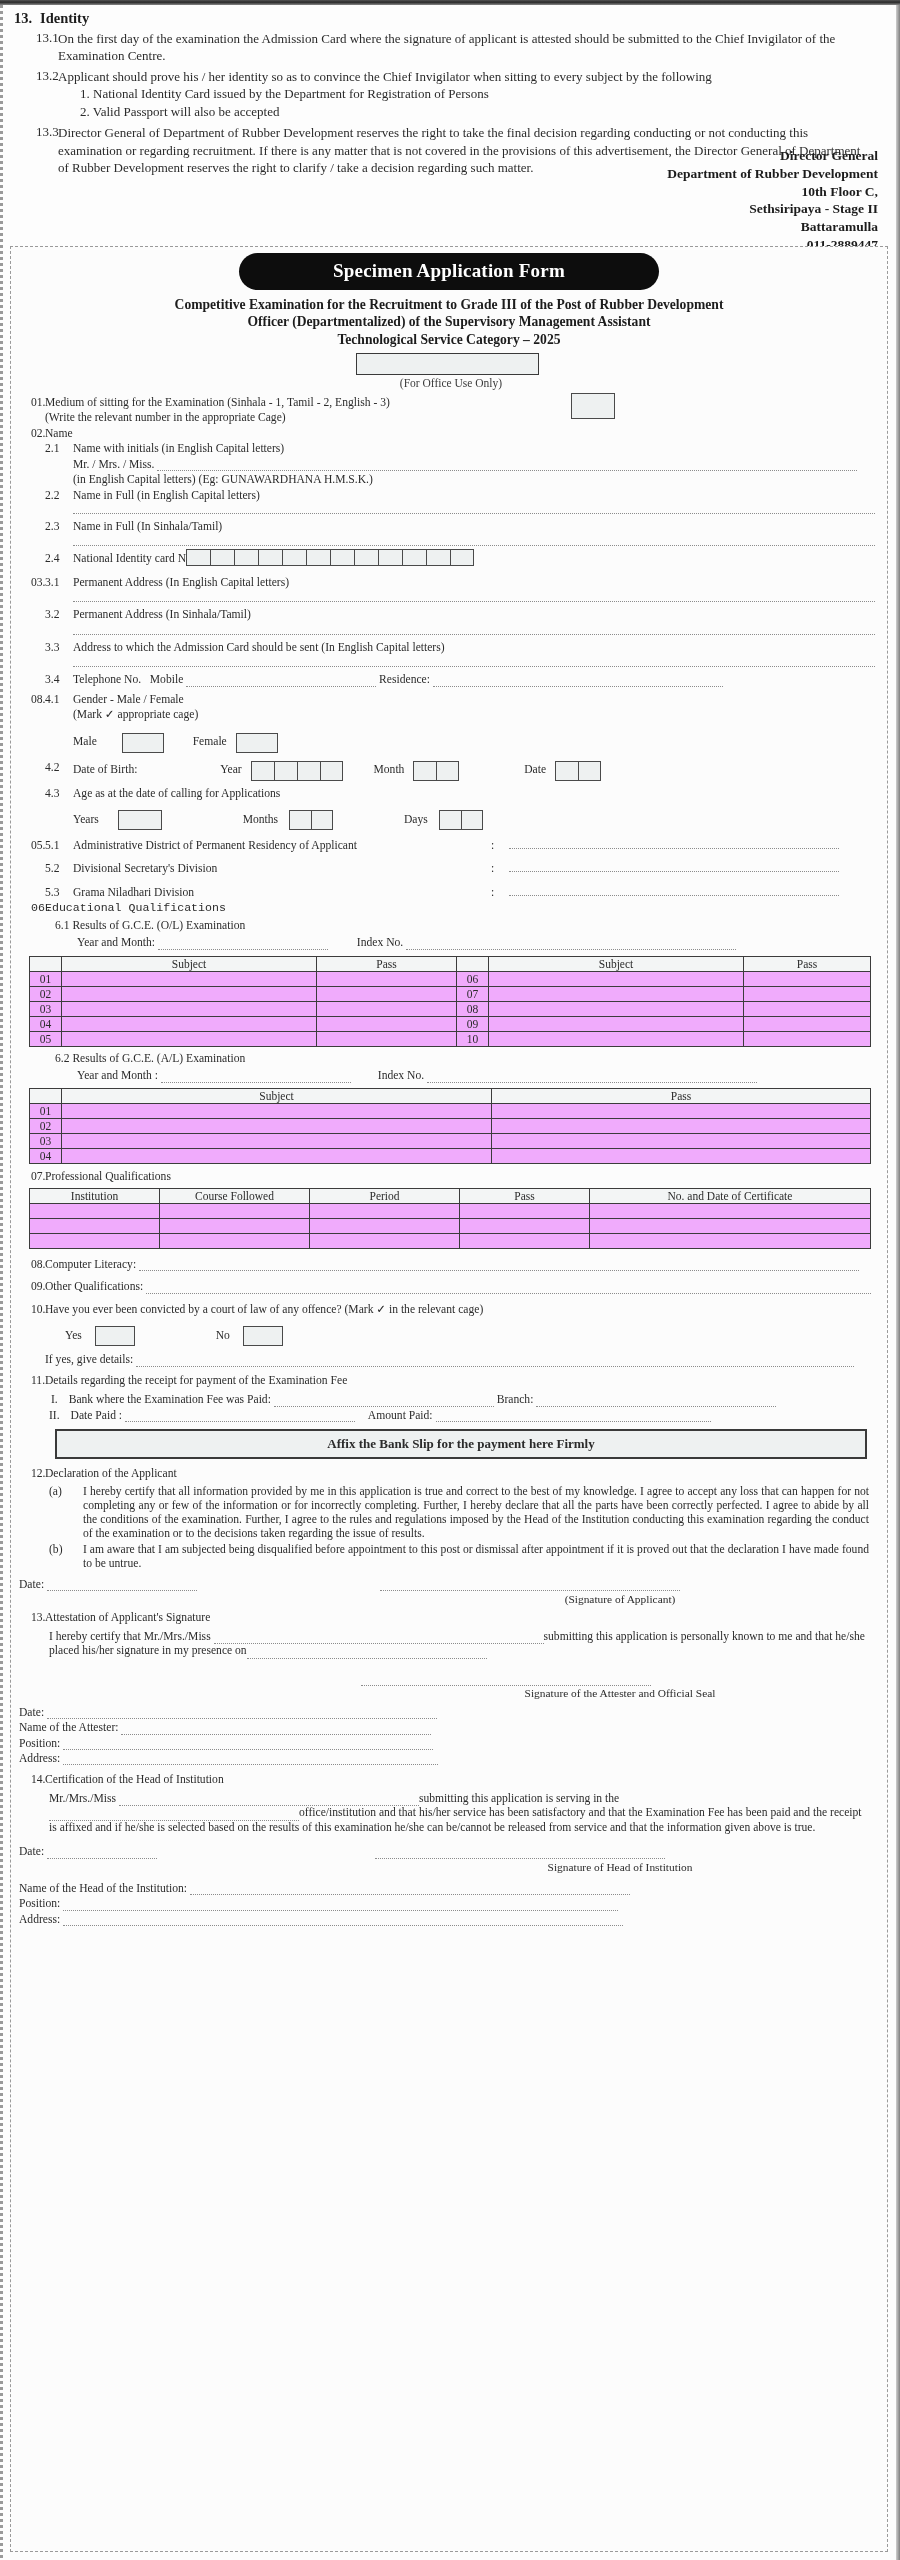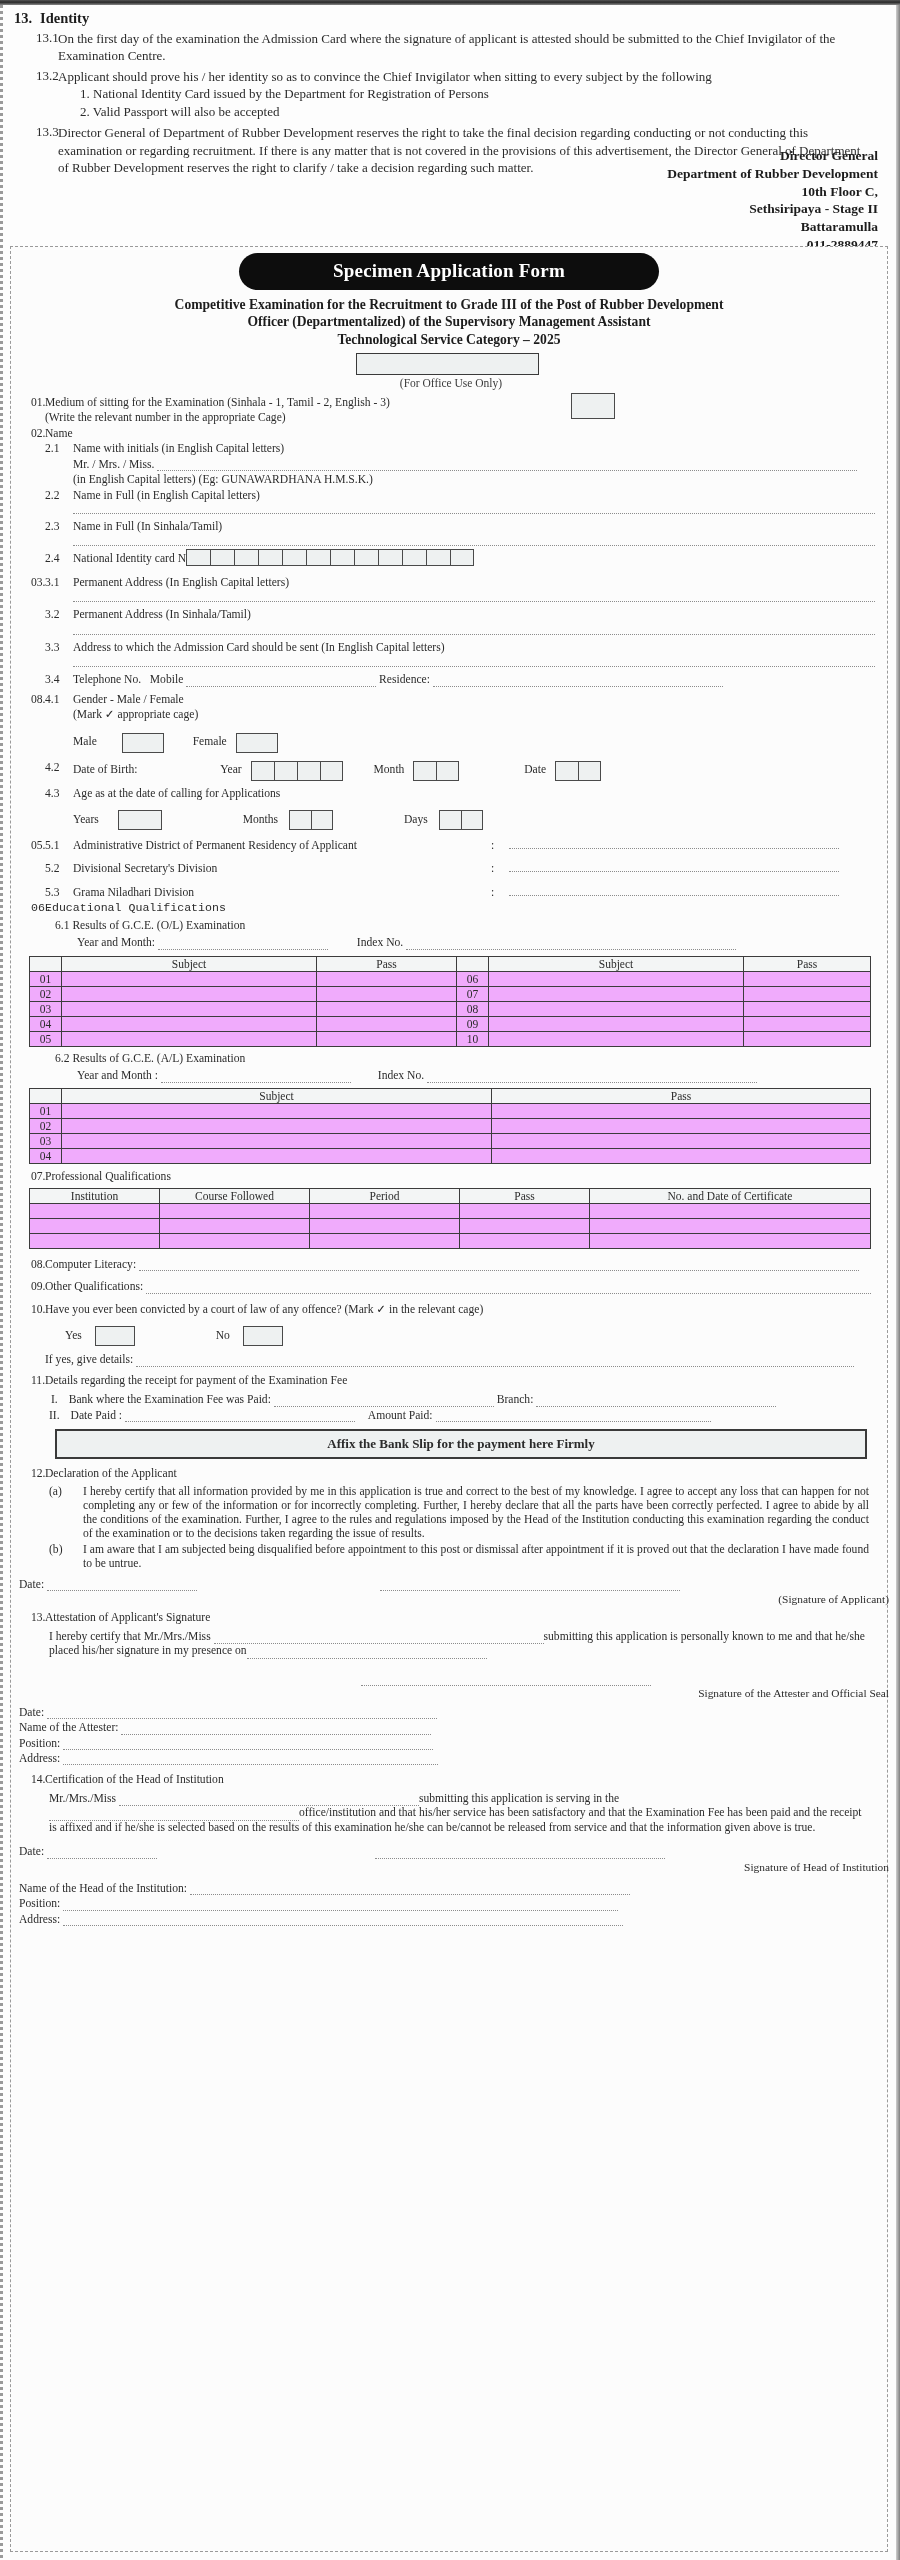--- a/index.html
+++ b/index.html
@@ -73,21 +73,21 @@
 
   table.grid { border-collapse:collapse; width:100%; background:#f0abfc; }
   table.grid td, table.grid th { border:1.3px solid #3c3c3c; height:15px;
        font-weight:normal; font-size:11.5px; text-align:center; padding:0; }
   table.grid th { background:#f3f5f5; }
 
   .affix { border:2px solid #3a3a3a; background:#eef1f1; text-align:center;
            font-weight:bold; font-size:13px; padding:5px 0; }
 
   .just { text-align:justify; line-height:1.2; }
-  .sig-cap { text-align:right; font-size:11.4px; }
+  .sig-cap { text-align:center; font-size:11.4px; }
 </style>
 </head>
 <body>
 
 <div class="page">
   <div class="top-bar"></div>
   <div class="edge-left"></div>
   <div class="edge-right"></div>
 
   <div class="notice">

